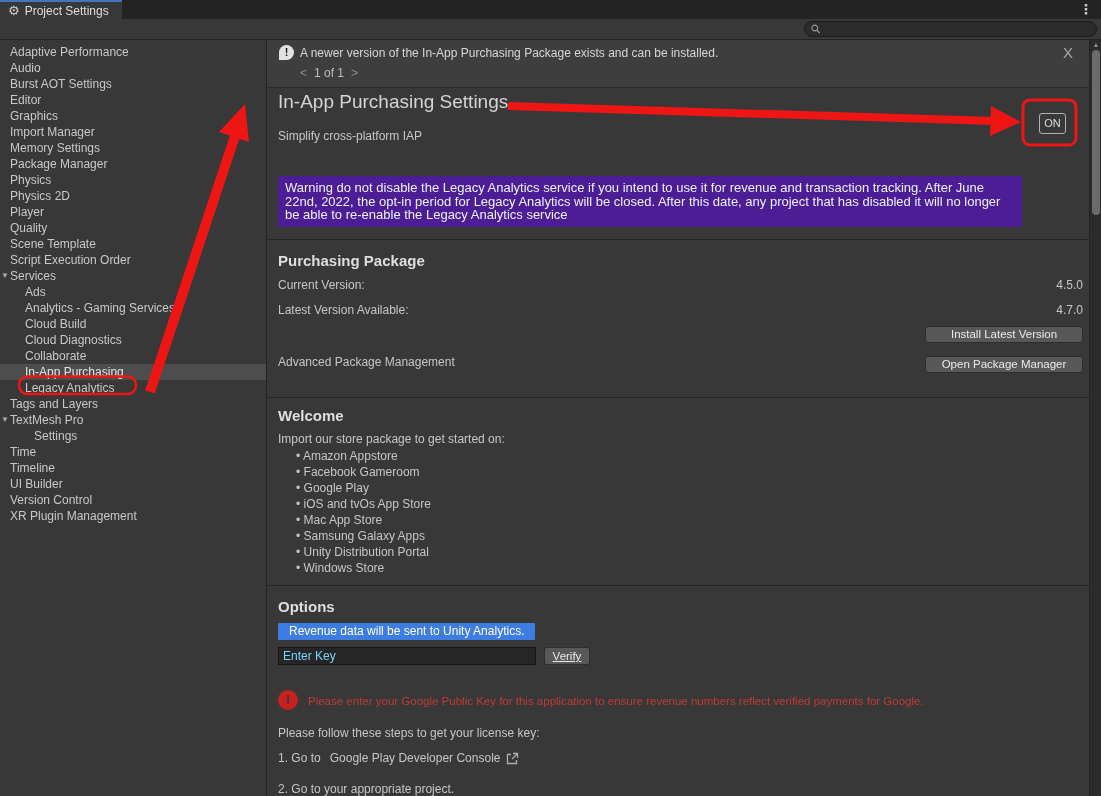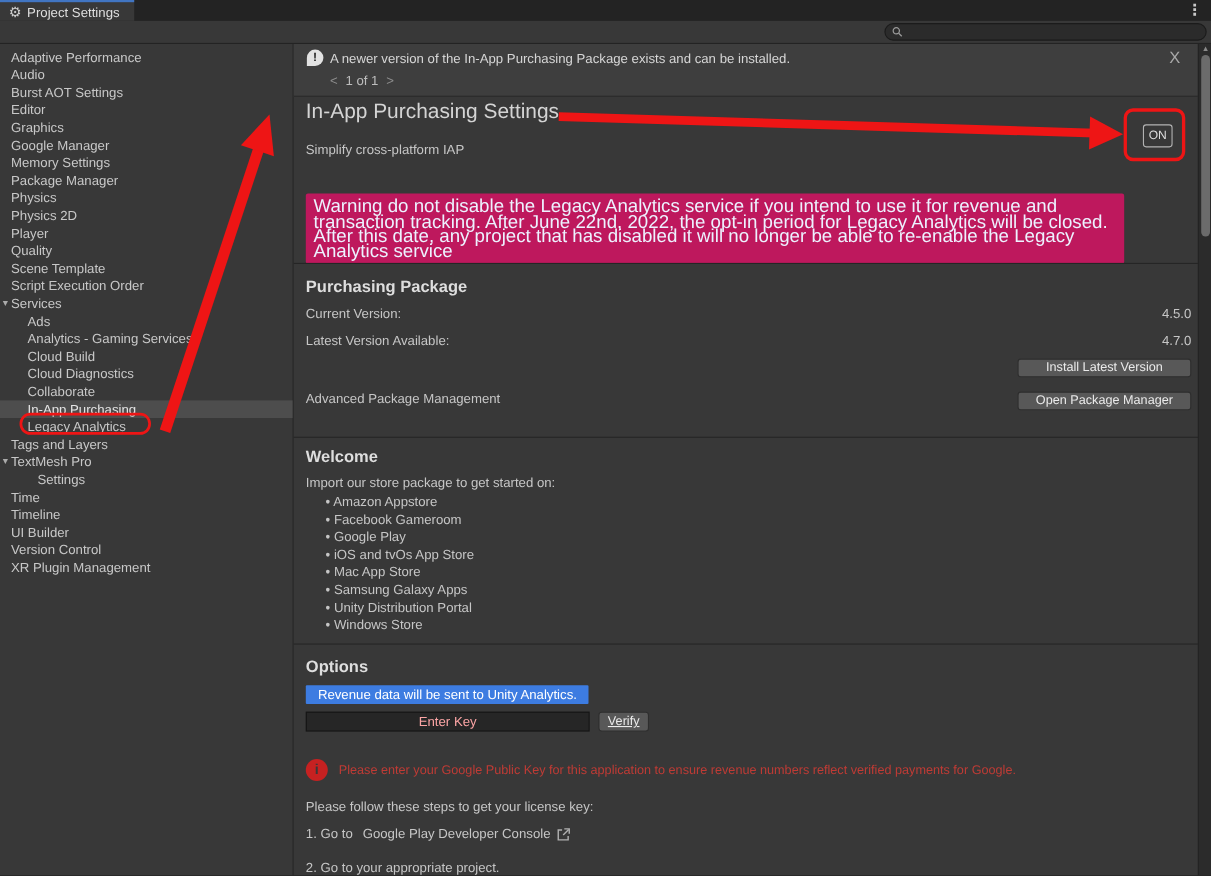--- a/index.html
+++ b/index.html
@@ -46,43 +46,43 @@
   .pager .pbtn { color:#8F8F8F; cursor:pointer; }
   .notif-close { position:absolute; right:12px; top:2px; color:#A8A8A8; font-size:15px; cursor:pointer; padding:2px 4px;}
 
   .page-title { position:absolute; left:11px; top:51px; font-size:19px; color:#D4D4D4; }
   .subtitle   { position:absolute; left:11px; top:89px; font-size:12px; color:#C6C6C6; }
   .dash-row   { position:absolute; left:11px; top:111px; font-size:12px; color:#C6C6C6; display:flex; align-items:center; gap:7px; cursor:pointer;margin-top:36px;}
 
   .on-btn { position:absolute; left:772px; top:73px; width:27px; height:21px; border:1px solid #B2B2B2; border-radius:3px;
             color:#DCDCDC; font-size:11px; text-align:center; line-height:19px; cursor:pointer; background:transparent;}
 
-  .warnbox { position:absolute; left:11px; top:136px; width:744px; background:#be185d; color:#EDF2FF;
-             font-size:17px; line-height:13.5px; padding:5px 7px; border-radius:2px; }
+  .warnbox { position:absolute; left:11px; top:136px; width:744px; background:#4c1d95; color:#EDF2FF;
+             font-size:13px; line-height:13.5px; padding:5px 7px; border-radius:2px; }
 
   .sep { position:absolute; left:0; width:822px; height:1px; background:#252525; }
 
   .sec-h { position:absolute; left:11px; font-size:15px; font-weight:bold; color:#DEDEDE; }
   .lbl   { position:absolute; left:11px; font-size:12px; color:#C6C6C6; }
   .val   { position:absolute; right:6px; font-size:12px; color:#C6C6C6; }
 
   .ubtn { position:absolute; background:#585858; border:1px solid #2E2E2E; border-radius:3px; color:#EAEAEA;
           font-size:11.5px; text-align:center; cursor:pointer; font-family:inherit; }
   .btn-install { right:6px; top:286px; width:158px; height:17px; line-height:15px; }
   .btn-openpm  { right:6px; top:316px; width:158px; height:17px; line-height:15px; }
 
   .bullets { position:absolute; left:29px; top:408px; font-size:12px; color:#C6C6C6; }
   .bullets div { height:16px; line-height:16px; }
   .bullets div::before { content:"• "; color:#C6C6C6; }
 
   .note-blue { position:absolute; left:11px; top:583px; background:#3D7CE1; color:#ffffff; font-size:12px;
                height:17px; line-height:17px; padding:0 11px; border-radius:1px; }
   .key-input { position:absolute; left:11px; top:607px; width:258px; height:18px; background:#262626;
-               border:1px solid #161616; color:#fca5a5; font-size:12px; padding:0 4px;
-               font-family:"Liberation Sans","DejaVu Sans",sans-serif;text-align:center; }
+               border:1px solid #161616; color:#7dd3fc; font-size:12px; padding:0 4px;
+               font-family:"Liberation Sans","DejaVu Sans",sans-serif; }
   .btn-verify { left:277px; top:607px; width:46px; height:18px; line-height:16px;text-decoration:underline; }
   .err-text { position:absolute; left:11px; top:630px; font-size:11.5px; color:#C94A43; }
   .err-icon { position:absolute; left:11px; top:650px; width:20px; height:20px; background:#C62121; border-radius:50%;
               color:#383838; font-weight:bold; font-size:13px; text-align:center; line-height:20px; }
   .gkey-text { position:absolute; left:41px; top:655px; font-size:11.5px; color:#BF3B35; white-space:nowrap; }
   .steps-intro { position:absolute; left:11px; top:686px; font-size:12px; color:#C6C6C6; }
   .step1 { position:absolute; left:11px; top:711px; font-size:12px; color:#C6C6C6; display:flex; align-items:center; gap:6px; }
   .step1 .link { margin-left:3px; cursor:pointer; }
   .step2 { position:absolute; left:11px; top:742px; font-size:12px; color:#C6C6C6; }
 
@@ -113,21 +113,21 @@
       <input type="text" value="" style="">
     </div>
   </div>
 
   <div class="sidebar">
     <div class="srow"><span>Adaptive Performance</span></div>
     <div class="srow"><span>Audio</span></div>
     <div class="srow"><span>Burst AOT Settings</span></div>
     <div class="srow"><span>Editor</span></div>
     <div class="srow"><span>Graphics</span></div>
-    <div class="srow"><span>Google Manager</span></div>
+    <div class="srow"><span>Import Manager</span></div>
     <div class="srow"><span>Memory Settings</span></div>
     <div class="srow"><span>Package Manager</span></div>
     <div class="srow"><span>Physics</span></div>
     <div class="srow"><span>Physics 2D</span></div>
     <div class="srow"><span>Player</span></div>
     <div class="srow"><span>Quality</span></div>
     <div class="srow"><span>Scene Template</span></div>
     <div class="srow"><span>Script Execution Order</span></div>
     <div class="srow">
       <span class="disc">▼</span>

